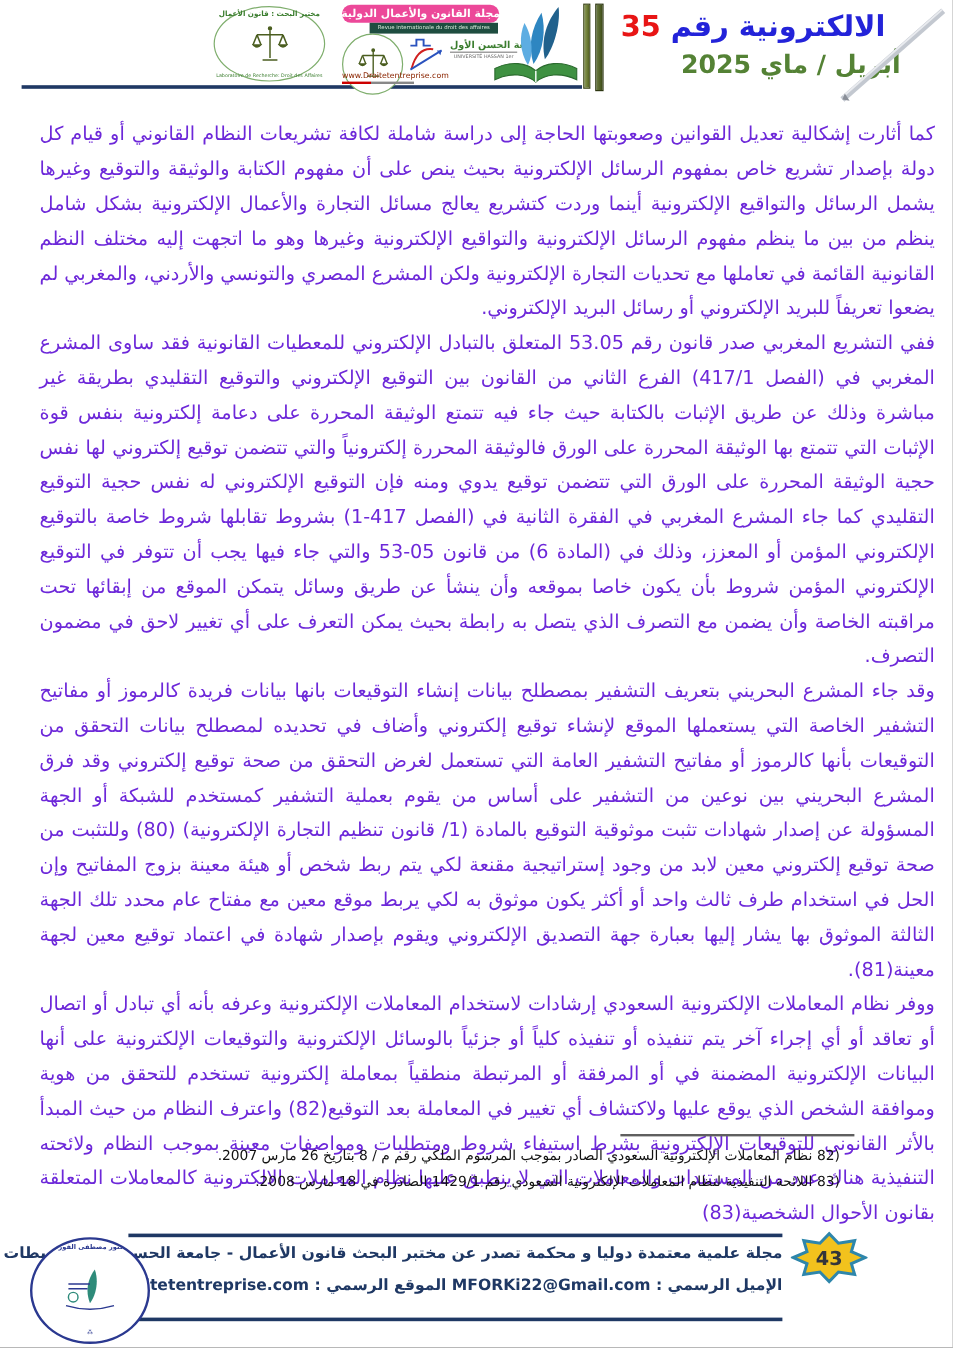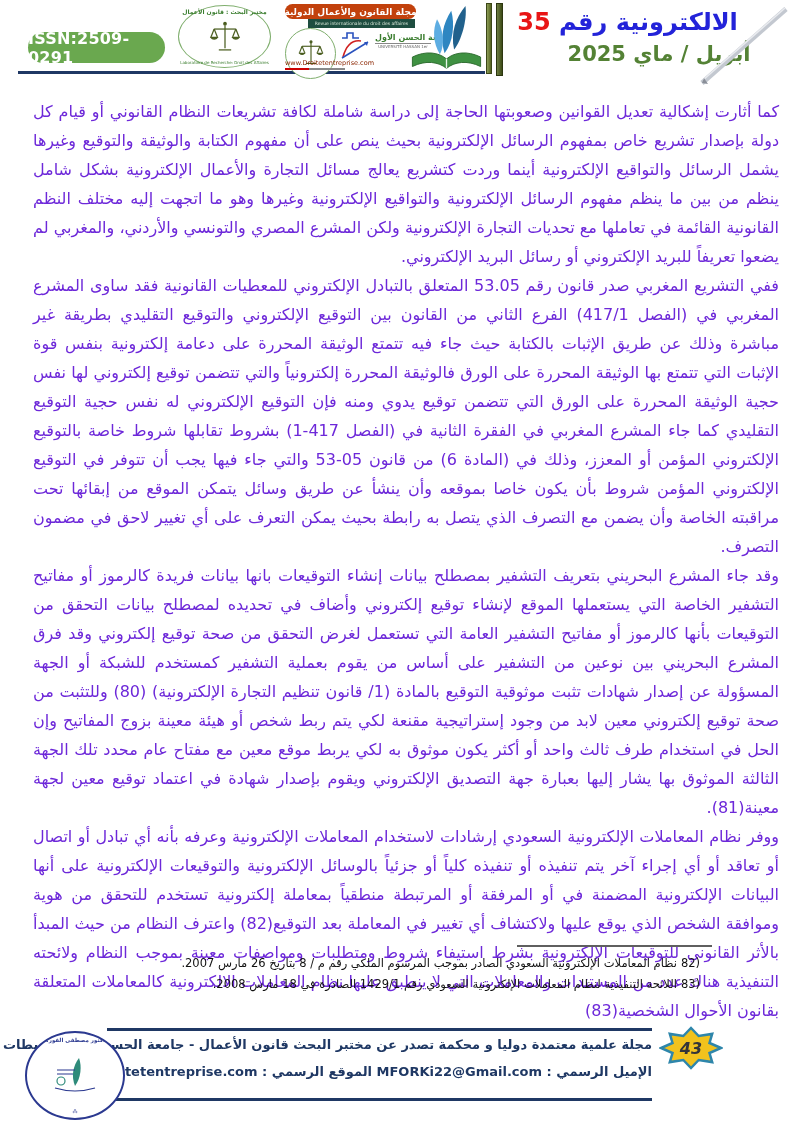--- a/index.html
+++ b/index.html
@@ -18,21 +18,21 @@
   .lab-logo{
     position:absolute;left:178px;top:5px;width:93px;height:63px;border-radius:50%;
     border:1px solid #7fae6d;display:flex;flex-direction:column;align-items:center;
     justify-content:space-between;padding:2px 2px;box-sizing:border-box;background:#fff;
   }
   .lab-logo .t-ar{font-size:6px;color:#3a7d2e;font-weight:bold;white-space:nowrap;}
   .lab-logo .t-fr{font-size:4px;color:#3a7d2e;white-space:nowrap;}
   .journal{position:absolute;left:285px;top:4px;width:200px;height:72px;}
   .j-banner{
     position:absolute;left:0;top:0;width:131px;height:15px;border-radius:8px;
-    background:#c2410c;color:#fff;font-size:9px;font-weight:bold;
+    background:#ec4899;color:#fff;font-size:9px;font-weight:bold;
     display:flex;align-items:center;justify-content:center;white-space:nowrap;
   }
   .j-banner-fr{
     position:absolute;left:23px;top:15px;width:107px;height:9px;background:#1e4d40;
     color:#d8e8d8;font-size:4.5px;display:flex;align-items:center;justify-content:center;white-space:nowrap;
   }
   .j-mini-logo{
     position:absolute;left:0;top:24px;width:49px;height:49px;border-radius:50%;
     border:1px solid #7fae6d;display:flex;align-items:center;justify-content:center;background:#fff;
   }
@@ -76,41 +76,38 @@
   .ftr-line.bot{top:1098px;}
   .ftr-text1,.ftr-text2{
     position:absolute;left:107px;width:545px;direction:rtl;text-align:center;
     color:#1f3864;font-weight:bold;font-size:13px;white-space:nowrap;
   }
   .ftr-text1{top:1037px;}
   .ftr-text2{top:1064px;}
   .page-star{position:absolute;left:659px;top:1026px;width:64px;height:44px;}
   .page-star .n{
     position:absolute;left:0;top:0;width:64px;height:44px;display:flex;align-items:center;justify-content:center;
-    font-size:16px;font-weight:bold;color:#33343a;font-style:italic;
+    font-size:16px;font-weight:bold;color:#33343a;
   }
   .stamp{
     position:absolute;left:25px;top:1031px;width:100px;height:89px;border-radius:50%;
     border:2px solid #2b3990;box-sizing:border-box;background:#fff;
     display:flex;flex-direction:column;align-items:center;justify-content:space-between;
     padding:4px 2px;overflow:hidden;
   }
   .stamp .s-top{font-size:5.5px;color:#2b3990;font-weight:bold;white-space:nowrap;}
   .stamp .s-bot{font-size:5px;color:#2b3990;white-space:nowrap;}
 </style>
 </head>
 <body>
 
 <div class="page">
 
   <div class="hdr-line"></div>
 
-  <div class="issn-pill">
-    <span>ISSN:2509-0291</span>
-  </div>
 
   <div class="lab-logo">
     <span class="t-ar">مختبر البحث : قانون الأعمال</span>
     <span>
       <svg width="34" height="34" viewBox="0 0 40 44" fill="none" stroke="#4a5d1f" stroke-width="1.6">
         <circle cx="20" cy="6" r="1.6" fill="#4a5d1f"></circle>
         <line x1="20" y1="8" x2="20" y2="38"></line>
         <line x1="12" y1="40" x2="28" y2="40"></line>
         <line x1="6" y1="13" x2="34" y2="13"></line>
         <line x1="6" y1="13" x2="2" y2="23"></line>

